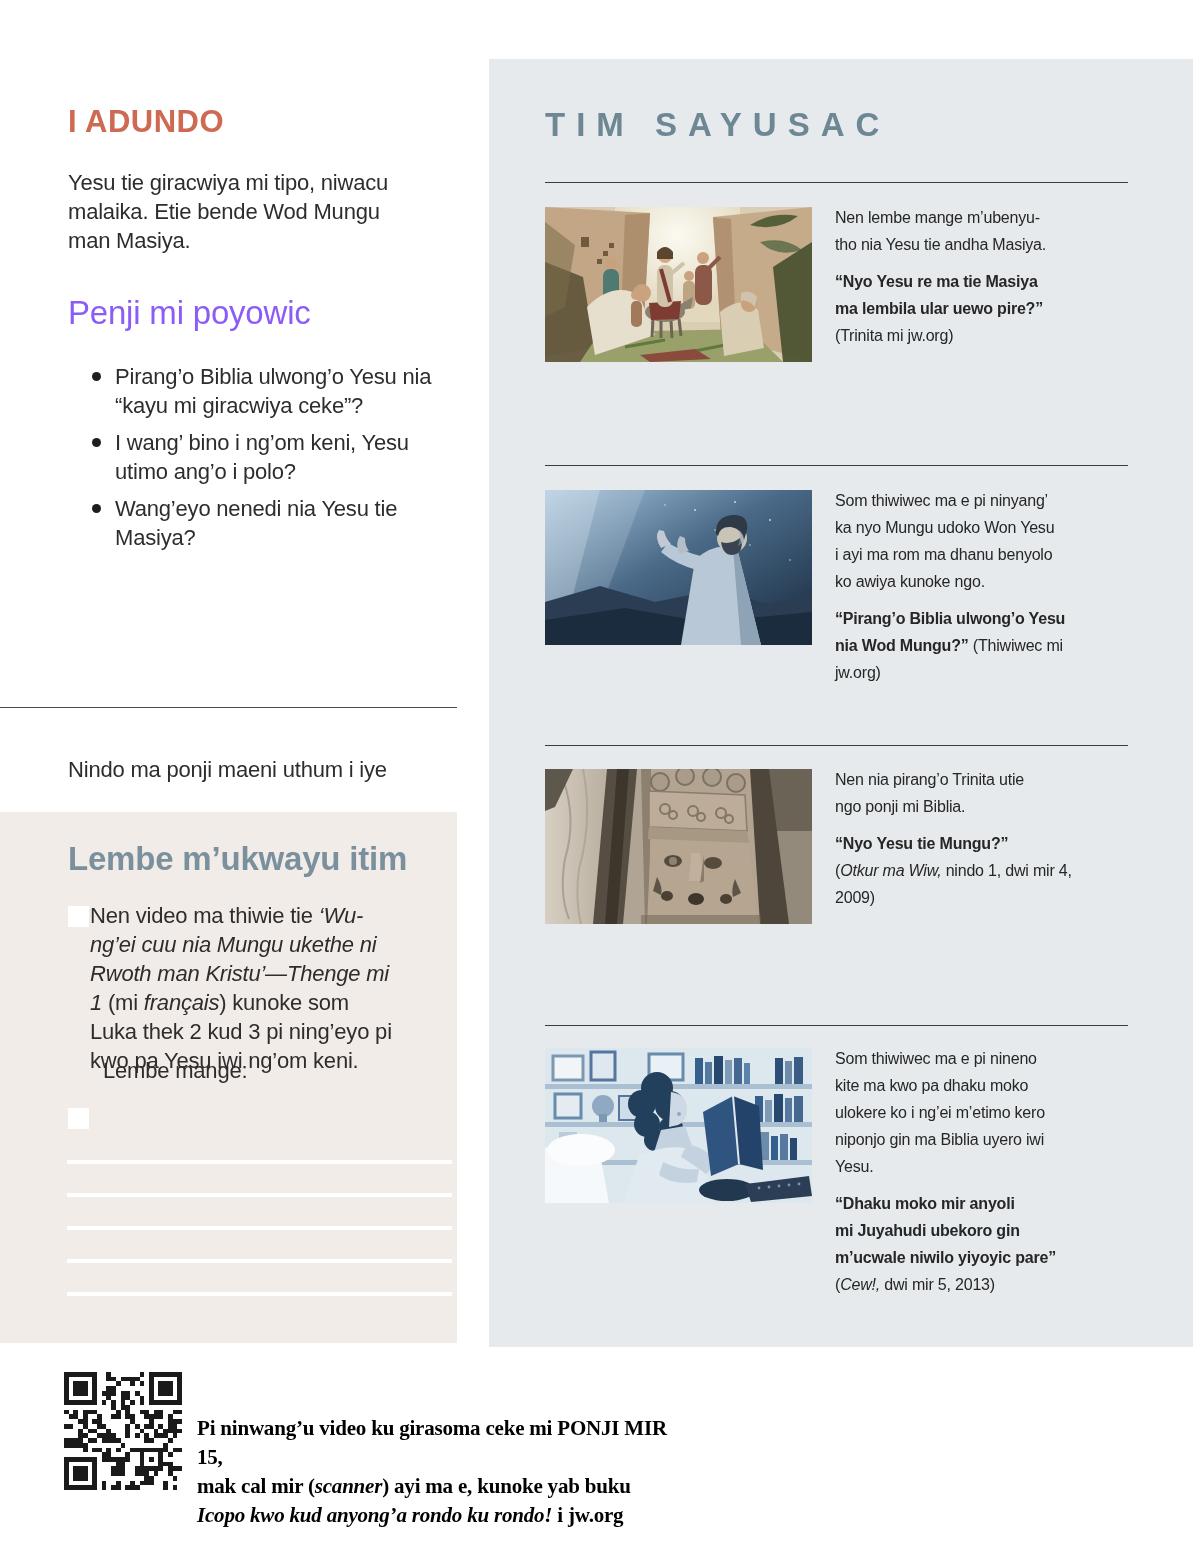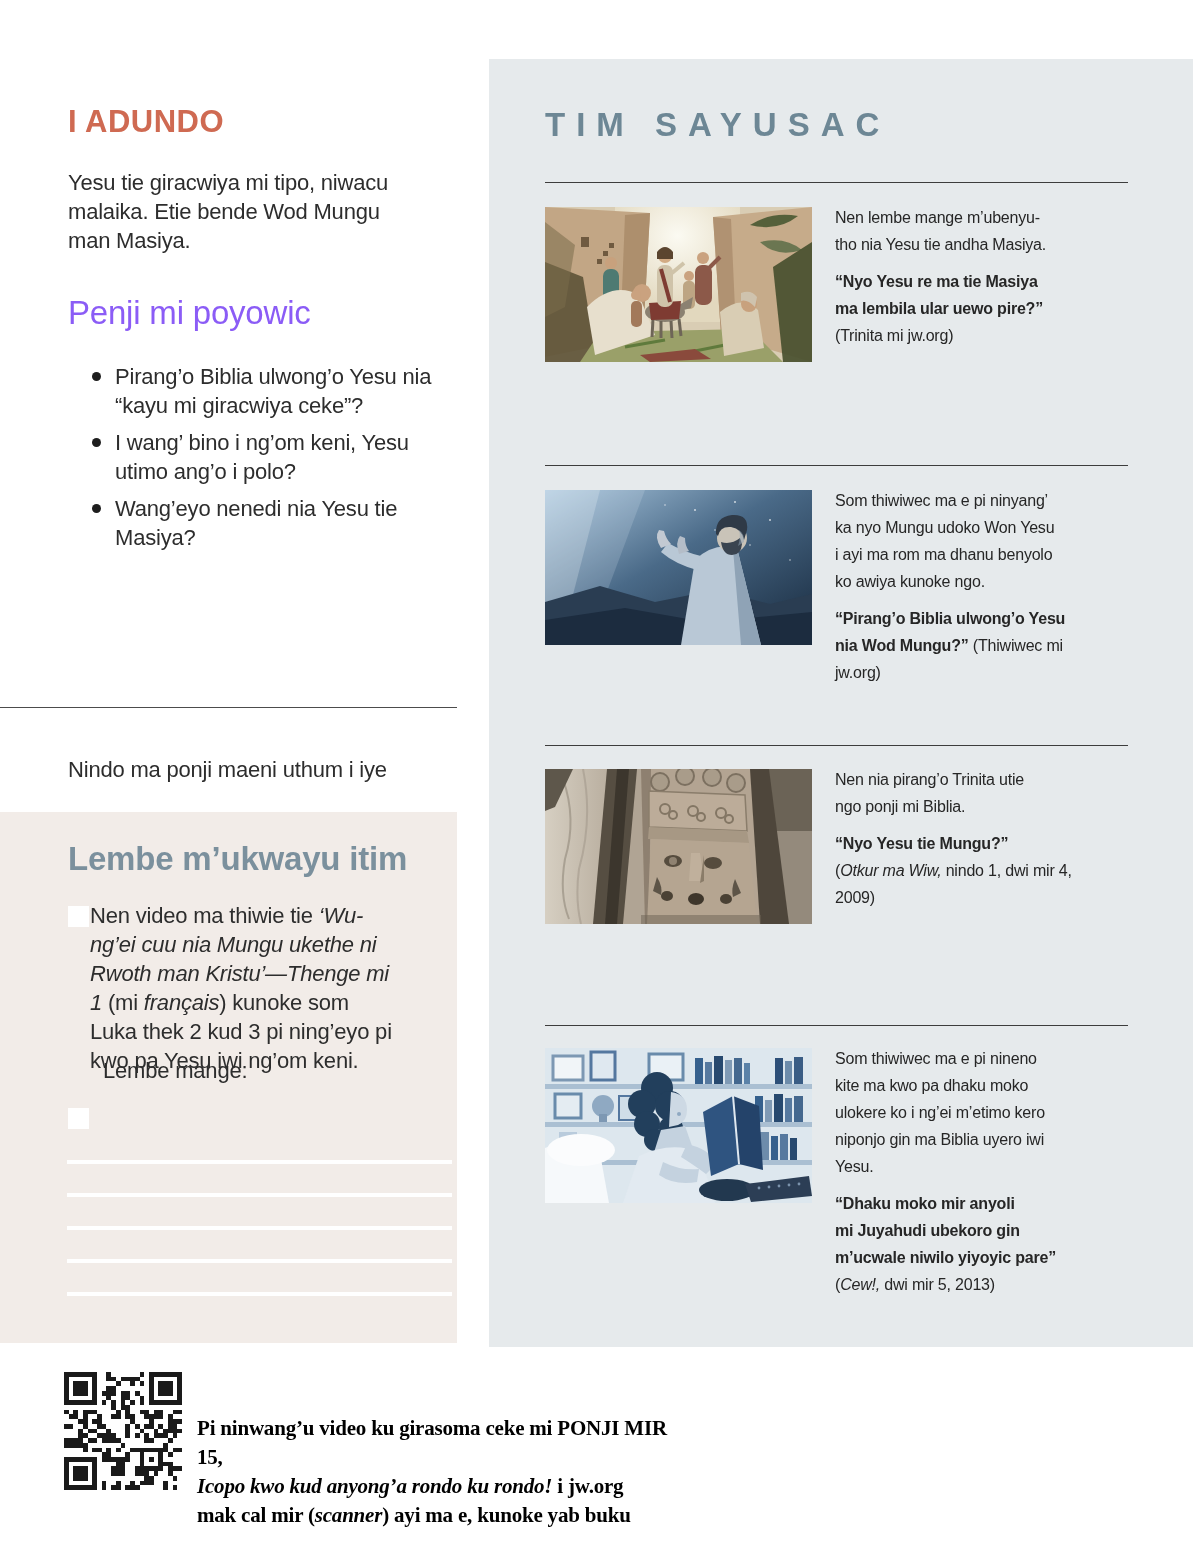--- a/index.html
+++ b/index.html
@@ -499,17 +499,17 @@
         <rect x="0" y="18" width="7" height="7" fill="#1a1a1a"></rect>
         <rect x="1" y="19" width="5" height="5" fill="#ffffff"></rect>
         <rect x="2" y="20" width="3" height="3" fill="#1a1a1a"></rect>
         <rect x="16" y="16" width="5" height="5" fill="#1a1a1a"></rect>
         <rect x="17" y="17" width="3" height="3" fill="#ffffff"></rect>
         <rect x="18" y="18" width="1" height="1" fill="#1a1a1a"></rect>
       </svg>
     </div>
   <div class="abs footer-text">
     <div><span>Pi ninwang’u video ku girasoma ceke mi PONJI MIR 15,</span></div>
+    <div><span>mak cal mir (</span><span class="i">scanner</span><span>) ayi ma e, kunoke yab buku</span></div>
     <div><span class="i">Icopo kwo kud anyong’a rondo ku rondo!</span><span> i jw.org</span></div>
-    <div><span>mak cal mir (</span><span class="i">scanner</span><span>) ayi ma e, kunoke yab buku</span></div>
   </div>
 
 </div>
 
 </body></html>

